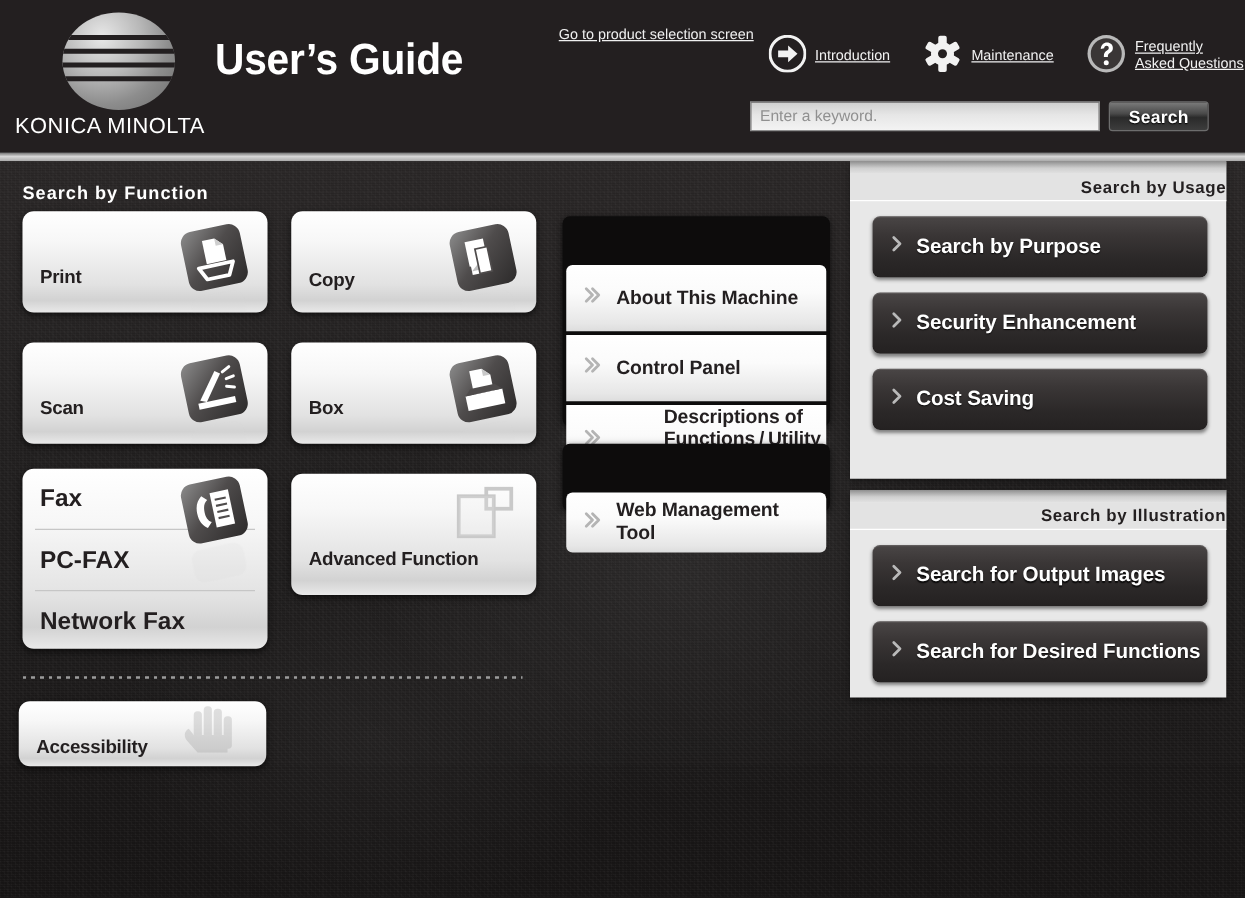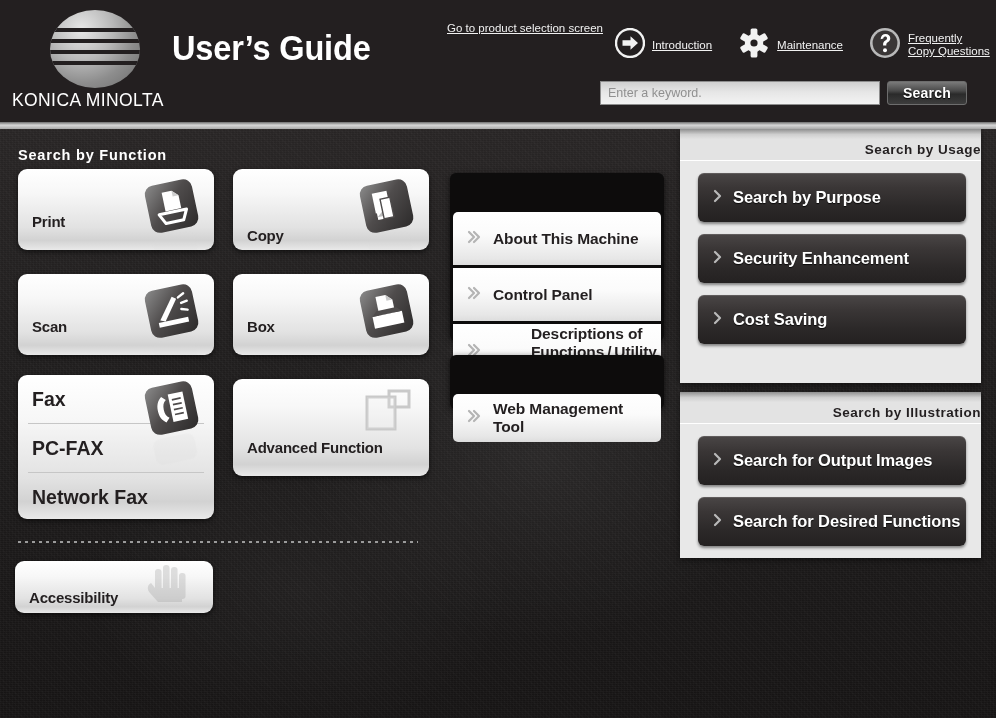--- a/index.html
+++ b/index.html
@@ -358,21 +358,21 @@
       <span class="nav-icon">
         <svg width="32" height="32" viewBox="0 0 32 32">
           <circle cx="16" cy="16" r="15" fill="#b9b9b9"></circle>
           <circle cx="16" cy="16" r="12.4" fill="#3a3636"></circle>
           <path d="M11.6 12.2 c0.2-3.3 2.3-5.2 5.0-5.2 c2.7 0 4.7 1.8 4.7 4.3 c0 2.0-0.9 2.9-2.5 4.0 c-1.2 0.9-1.5 1.4-1.5 2.6 v0.6 h-3.2 v-0.9 c0-1.9 0.6-2.9 2.2-4.0 c1.3-0.9 1.7-1.4 1.7-2.3 c0-1.0-0.7-1.7-1.8-1.7 c-1.1 0-1.8 0.8-1.9 2.0 z" fill="#ffffff"></path>
           <circle cx="16.0" cy="23.2" r="2.0" fill="#ffffff"></circle>
         </svg>
       </span>
       <span class="nav-label">
         <span>Frequently</span><br>
-        <span>Copy Questions</span>
+        <span>Asked Questions</span>
       </span>
     </div>
 
   </div>
 
   <div id="search-row">
     <input id="search-input" type="text" placeholder="Enter a keyword." style="">
     <button id="search-button">Search</button>
   </div>
 </div>
@@ -425,21 +425,21 @@
           <path d="M22 19 h10 v20 h-16 v-8 l6 -5 z" fill="#ffffff"></path>
           <path d="M22 31 l-6 5 h6 z" fill="#bfbfbf"></path>
           <rect x="22" y="19" width="10" height="20" fill="none" stroke="#4f4c4c" stroke-width="1.4"></rect>
         </svg>
       </div>
       <div class="icon-reflect" style="left:133px; top:60px;">
         <svg width="48" height="30" viewBox="0 0 54 34">
             <rect x="3" y="3" width="48" height="30" rx="9" fill="#dcdcdc"></rect>
           </svg>
       </div>
-      <div class="fcard-label" style="top:58px">Copy</div>
+      <div class="fcard-label" style="top:47px">Copy</div>
     </div>
 
     <div class="fcard" id="card-scan">
       <div class="fcard-icon" style="left:127px; top:10px;">
         <svg width="54" height="54" viewBox="0 0 54 54">
           <rect x="3" y="3" width="48" height="48" rx="9" fill="url(#gscan)"></rect>
           <defs>
             <linearGradient id="gscan" x1="0" y1="0" x2="1" y2="1">
               <stop offset="0" stop-color="#8c8c8c"></stop>
                 <stop offset="0.45" stop-color="#4f4c4c"></stop>

